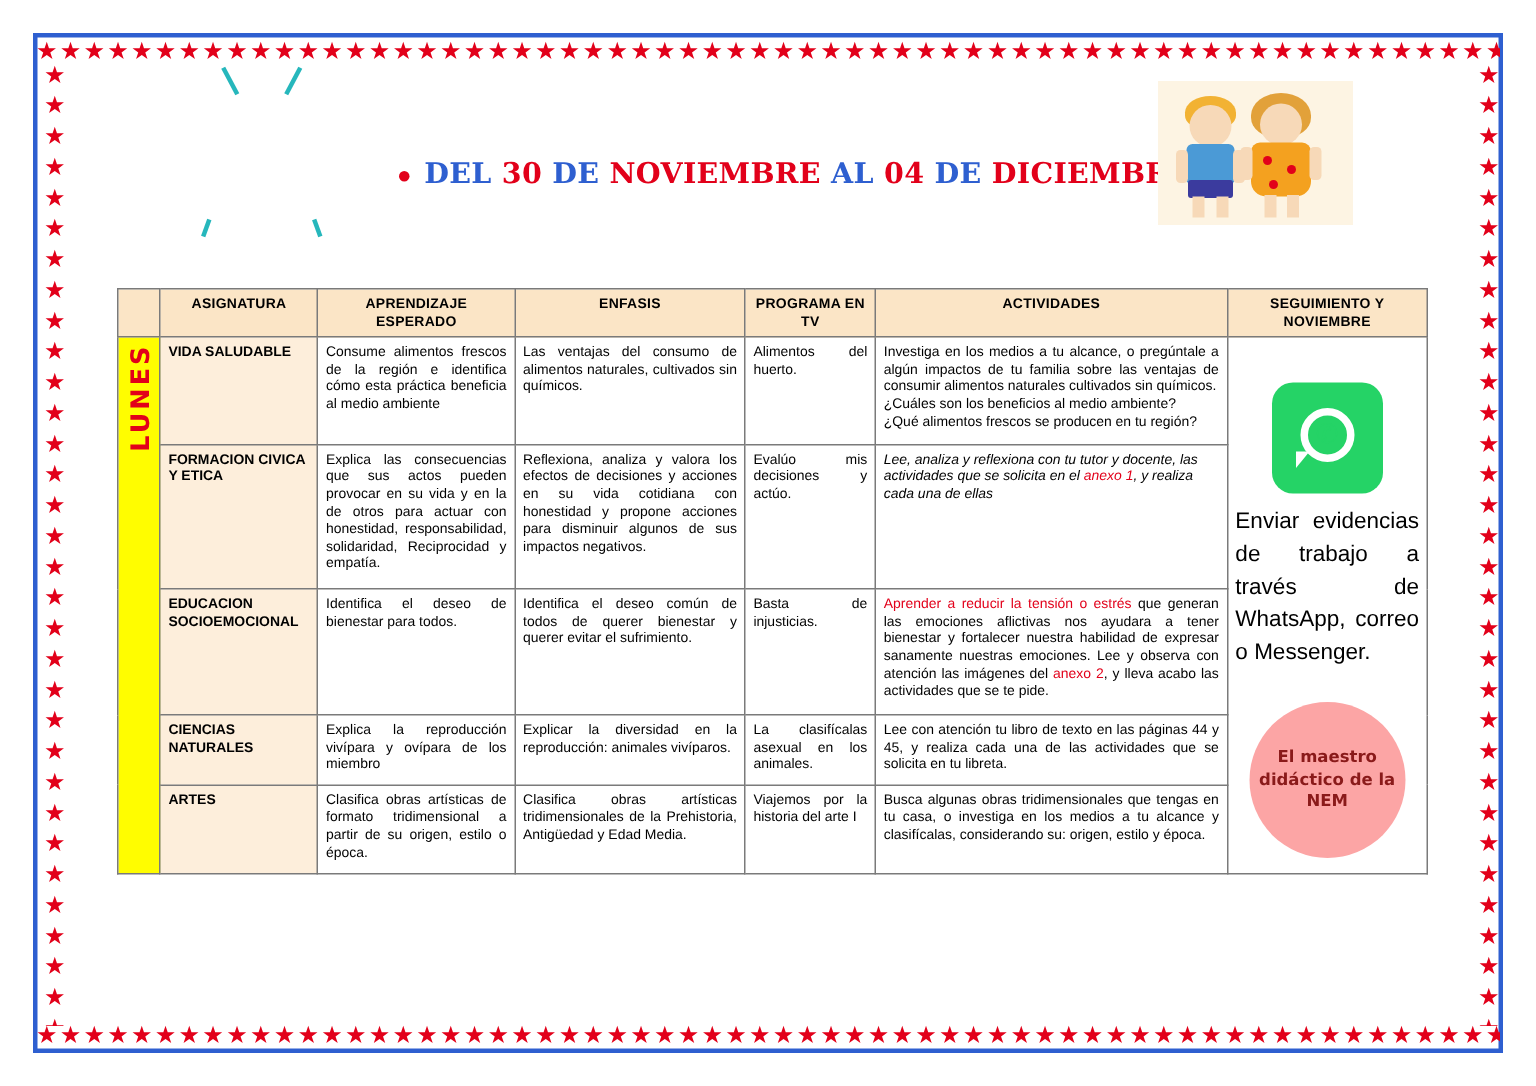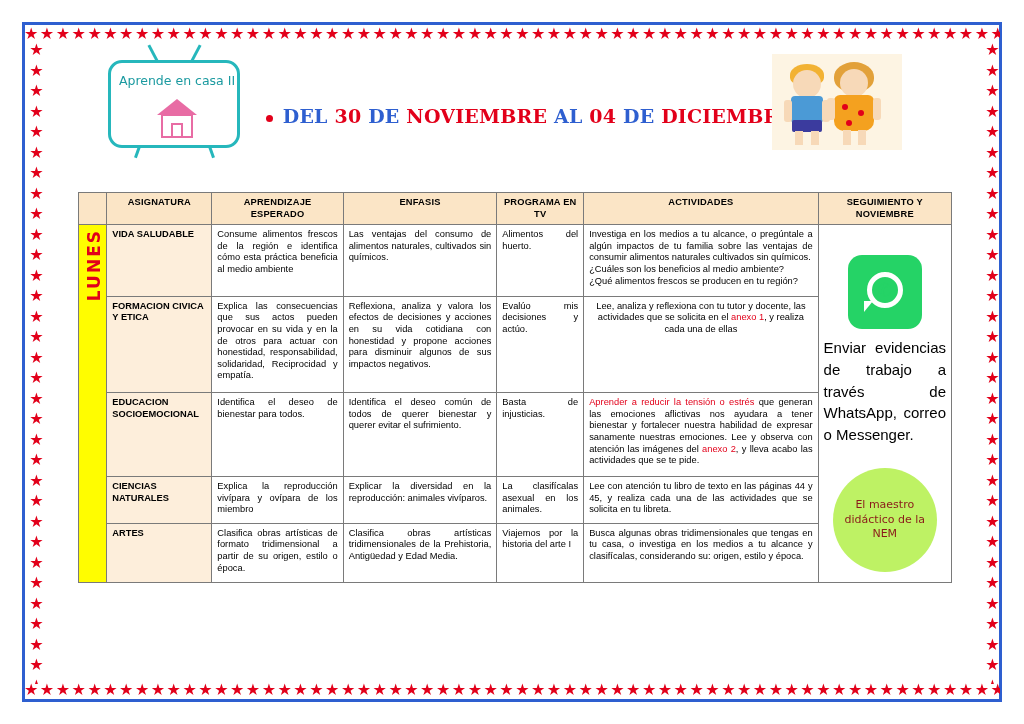--- a/index.html
+++ b/index.html
@@ -255,21 +255,21 @@
     display: inline-block;
   }
   td.asig-cell {
     background: #fdeedb;
     font-weight: bold;
     color: #3a3a3a;
     vertical-align: middle;
     font-size: 9.6px;
   }
   td.just { text-align: justify; }
-  td.center-mid { text-align: center; vertical-align: middle; }
+  td.center-mid { text-align: left; vertical-align: middle; font-style: italic; }
   .red-em { color: #e2001a; }
 
   
   td.seg-cell {
     vertical-align: top;
     text-align: center;
     padding: 6px 8px;
   }
   .wa-badge {
     width: 74px;
@@ -306,24 +306,24 @@
   .seg-text {
     margin-top: 8px;
     text-align: justify;
     font-size: 15px;
     line-height: 1.45;
   }
   .green-circle {
     width: 104px;
     height: 104px;
     border-radius: 50%;
-    background: #bef264;
+    background: #fca5a5;
     margin: 22px auto 6px auto;
     color: #8a1a1a;
-    font-weight: normal;
+    font-weight: bold;
     font-size: 11px;
     line-height: 1.35;
     display: flex;
     align-items: center;
     justify-content: center;
     text-align: center;
     font-family: "DejaVu Sans", sans-serif;
   }
 </style>
 </head>
@@ -333,28 +333,20 @@
 <div class="star-strip strip-top">★★★★★★★★★★★★★★★★★★★★★★★★★★★★★★★★★★★★★★★★★★★★★★★★★★★★★★★★★★★★★★★★★★★★★★★★★★★★★★★★★★★★★★★★★★★★★★★★★★★★★★★★★★★★★★★★★★★★★★</div>
 <div class="star-strip strip-bottom">★★★★★★★★★★★★★★★★★★★★★★★★★★★★★★★★★★★★★★★★★★★★★★★★★★★★★★★★★★★★★★★★★★★★★★★★★★★★★★★★★★★★★★★★★★★★★★★★★★★★★★★★★★★★★★★★★★★★★★</div>
 <div class="star-strip strip-left">★★★★★★★★★★★★★★★★★★★★★★★★★★★★★★★★★★★★★★★★★★</div>
 <div class="star-strip strip-right">★★★★★★★★★★★★★★★★★★★★★★★★★★★★★★★★★★★★★★★★★★</div>
 
 <div class="header">
 
   <div class="tv-logo">
     <div class="tv-antenna-l"></div>
     <div class="tv-antenna-r"></div>
-    <div class="tv-screen">
-      <div class="tv-title">Aprende en casa II</div>
-      <div class="tv-house">
-        <div class="tv-roof"></div>
-        <div class="tv-body"></div>
-        <div class="tv-door"></div>
-      </div>
-    </div>
     <div class="tv-foot-l"></div>
     <div class="tv-foot-r"></div>
   </div>
 
   <div class="title-block">
     <div class="sub-title">
       <span class="bullet-dot"></span><span class="blue">DEL </span><span class="red">30</span><span class="blue"> DE </span><span class="red">NOVIEMBRE</span><span class="blue"> AL </span><span class="red">04</span><span class="blue"> DE </span><span class="red">DICIEMBRE</span>
     </div>
   </div>
 

